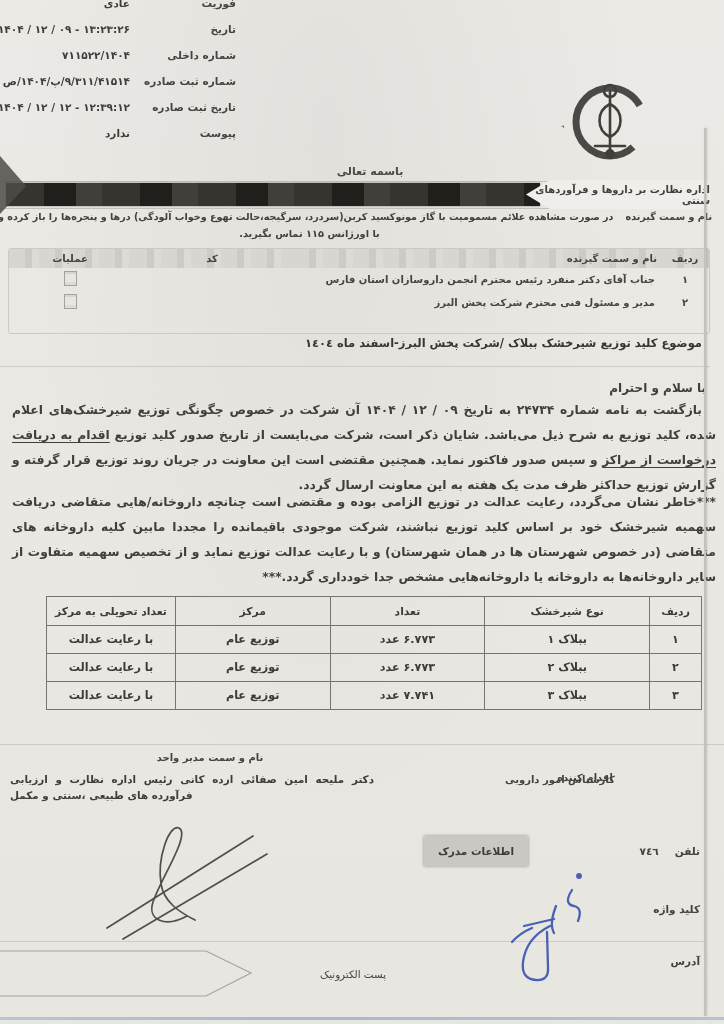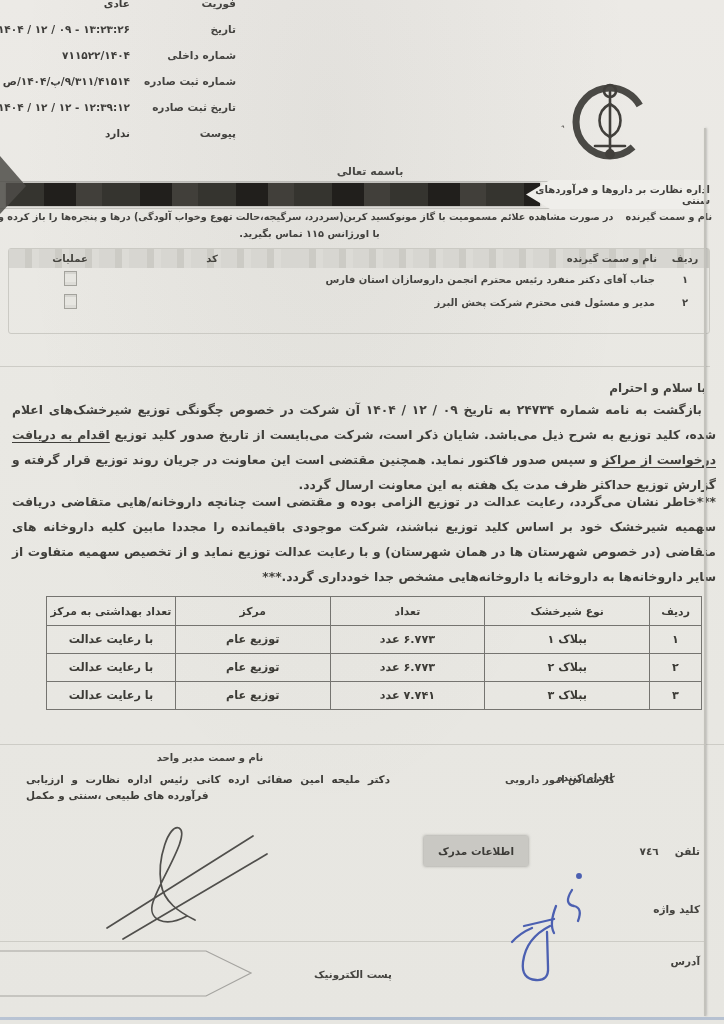--- a/index.html
+++ b/index.html
@@ -61,31 +61,31 @@
   
   .dist{left:46px;top:596px;width:656px;border-collapse:collapse;direction:rtl;}
   .dist th,.dist td{border:1px solid #757470;font-weight:bold;color:#3c3b36;text-align:center;}
   .dist th{font-size:10.8px;height:26px;}
   .dist td{font-size:11.2px;height:25px;}
   
   .actor-lbl{left:540px;top:752px;width:90px;text-align:center;font-size:10px;font-weight:bold;color:#44433f;margin-top:20px;}
   .actor{left:500px;top:774px;width:120px;text-align:center;font-size:10px;font-weight:bold;color:#44433f;}
   .mgr-lbl{left:150px;top:752px;width:120px;text-align:center;font-size:10px;font-weight:bold;color:#44433f;}
   .mgr{left:10px;top:771px;width:364px;direction:rtl;text-align:justify;text-align-last:left;
-    font-size:10.4px;font-weight:bold;color:#3e3d39;line-height:16px;margin-left:16px;}
+    font-size:10.4px;font-weight:bold;color:#3e3d39;line-height:16px;}
   .sig{left:95px;top:816px;}
   .docinfo{left:424px;top:836px;width:104px;height:30px;background:#c9c8c3;
     box-shadow:0 0 3px rgba(120,119,114,.8);display:flex;align-items:center;justify-content:center;
     font-size:10.5px;font-weight:bold;color:#3c3b37;}
   .frow{direction:rtl;display:flex;gap:16px;align-items:baseline;
     font-size:10.5px;font-weight:bold;color:#44433f;}
   .phone{right:24px;top:845px;}
   .keyword{right:24px;top:903px;}
   .address{right:24px;top:955px;}
-  .email-lbl{left:298px;top:968px;width:110px;text-align:center;font-size:10.3px;font-weight:bold;color:#44433f;}
+  .email-lbl{left:298px;top:968px;width:110px;text-align:center;font-size:10.3px;font-weight:normal;color:#44433f;}
   .blue-ink{left:486px;top:866px;}
   .bottom-pent{left:0;top:946px;}
   
   .edge-right{left:704px;top:128px;width:2px;height:888px;background:#c3c2bc;box-shadow:1px 0 2px rgba(150,150,145,.5);}
   .edge-bottom{left:0;top:1017px;width:724px;height:3px;background:linear-gradient(90deg,#b9c4d4,#a9b8cc 40%,#b6c1d1);}
 </style>
 </head>
 <body>
 
 <div id="page">
@@ -176,20 +176,21 @@
         <tr>
           <td class="col-num">۲</td>
           <td class="col-name">مدیر و مسئول فنی محترم شرکت پخش البرز</td>
           <td class="col-code"></td>
           <td class="col-ops"><span class="doc-ic"></span></td>
         </tr>
       </tbody>
     </table>
   </div>
 
+  <div class="abs subject">موضوع کلید توزیع شیرخشک ببلاک /شرکت پخش البرز-اسفند ماه ١٤٠٤</div>
   <div class="abs rule" style="top:366px;"></div>
   <div class="abs salut">با سلام و احترام</div>
 
   <div class="abs para p1"><span>بازگشت به نامه شماره ۲۴۷۳۴ به تاریخ ۰۹ / ۱۲ / ۱۴۰۴ آن شرکت در خصوص چگونگی توزیع شیرخشک‌های اعلام شده، کلید توزیع به شرح ذیل می‌باشد. شایان ذکر است، شرکت می‌بایست از تاریخ صدور کلید توزیع </span><span class="u">اقدام به دریافت درخواست از مراکز</span><span> و سپس صدور فاکتور نماید. همچنین مقتضی است این معاونت در جریان روند توزیع قرار گرفته و گزارش توزیع حداکثر ظرف مدت یک هفته به این معاونت ارسال گردد.</span></div>
 
   <div class="abs para p2">***خاطر نشان می‌گردد، رعایت عدالت در توزیع الزامی بوده و مقتضی است چنانچه داروخانه/هایی متقاضی دریافت سهمیه شیرخشک خود بر اساس کلید توزیع نباشند، شرکت موجودی باقیمانده را مجددا مابین کلیه داروخانه های متقاضی (در خصوص شهرستان ها در همان شهرستان) و با رعایت عدالت توزیع نماید و از تخصیص سهمیه متفاوت از سایر داروخانه‌ها به داروخانه یا داروخانه‌هایی مشخص جدا خودداری گردد.***</div>
 
   <table class="abs dist">
     <colgroup>
         <col style="width:52px">
@@ -197,21 +198,21 @@
         <col style="width:155px">
         <col style="width:155px">
         <col style="width:129px">
       </colgroup>
     <thead>
       <tr>
         <th>ردیف</th>
         <th>نوع شیرخشک</th>
         <th>تعداد</th>
         <th>مرکز</th>
-        <th>تعداد بهداشتی به مرکز</th>
+        <th>تعداد تحویلی به مرکز</th>
       </tr>
     </thead>
     <tbody>
       <tr>
         <td>۱</td>
         <td>ببلاک ۱</td>
         <td>۶.۷۷۳ عدد</td>
         <td>توزیع عام</td>
         <td>با رعایت عدالت</td>
       </tr>

